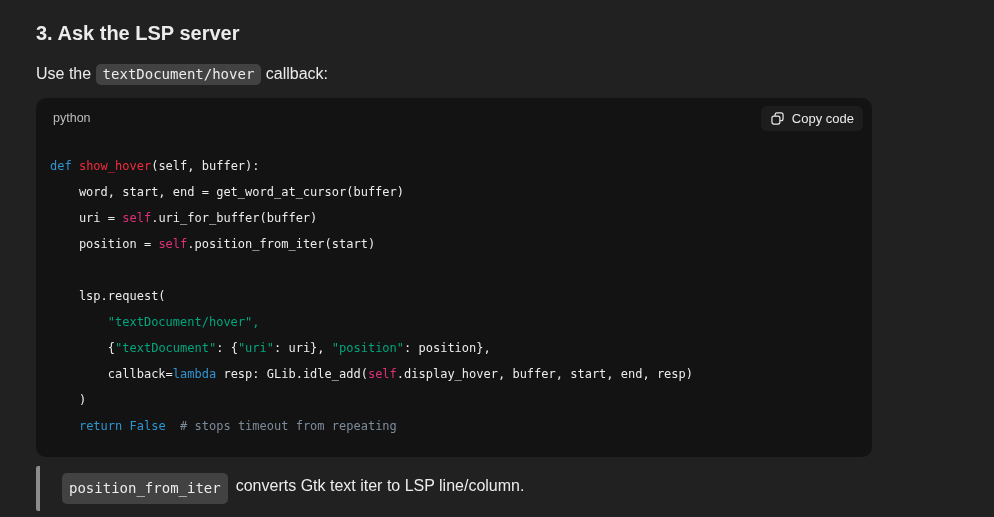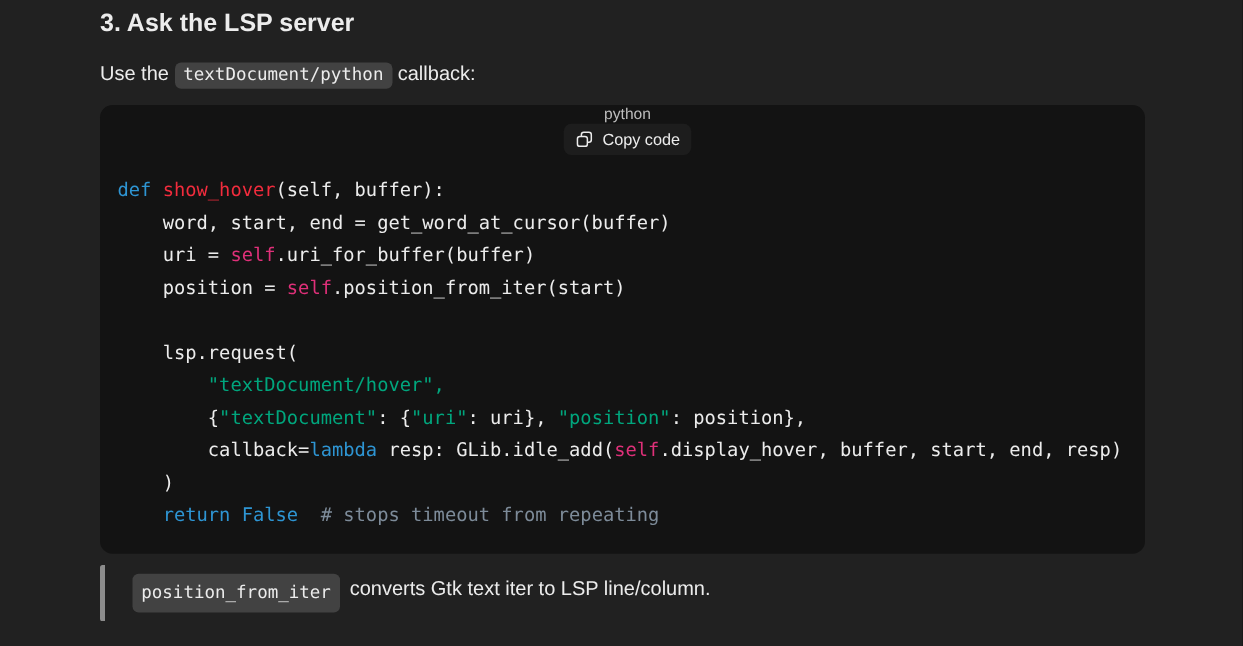--- a/index.html
+++ b/index.html
@@ -18,22 +18,22 @@
   }
   *{margin:0;padding:0;box-sizing:border-box;}
   html,body{width:994px;height:517px;overflow:hidden;}
   body{
     background:var(--page-bg);
     color:var(--text);
     font-family:"Liberation Sans", sans-serif;
   }
   .message{
     width:836px;
-    margin-left:80px;
-    padding-top:6px;
+    margin-left:36px;
+    padding-top:20px;
   }
   .heading{
     font-size:20px;
     font-weight:700;
     line-height:26px;
     color:var(--text);
   }
   .intro{
     margin-top:15px;
     font-size:16px;
@@ -53,21 +53,20 @@
     background:var(--code-bg);
     border-radius:10px;
     overflow:hidden;
   }
   .code-header{
     height:40px;
     display:flex;
     align-items:center;
     justify-content:space-between;
     padding:0 9px 0 17px;
-    flex-direction:column;
   }
   .code-lang{
     font-size:12.5px;
     color:var(--lang);
   }
   .copy-btn{
     display:flex;
     align-items:center;
     gap:7px;
     background:var(--btn-bg);
@@ -79,21 +78,21 @@
     border-radius:6px;
     cursor:pointer;
   }
   .copy-btn svg{display:block;}
   .code-body{
     padding:15px 6px 18px 14px;
     overflow:hidden;
   }
   .code-line{
     font-family:"DejaVu Sans Mono", monospace;
-    font-size:15px;
+    font-size:12px;
     line-height:26px;
     min-height:26px;
     white-space:pre;
     color:var(--text);
   }
   .tok-k{color:var(--kw);}
   .tok-f{color:var(--fn);}
   .tok-s{color:var(--self);}
   .tok-g{color:var(--str);}
   .tok-c{color:var(--com);text-align:center;}
@@ -110,21 +109,21 @@
   }
   .quote .inline-code{margin-right:8px;}
 </style>
 </head>
 <body>
 
 <div class="message">
 
   <h3 class="heading">3. Ask the LSP server</h3>
 
-  <p class="intro"><span>Use the </span><code class="inline-code">textDocument/python</code><span> callback:</span></p>
+  <p class="intro"><span>Use the </span><code class="inline-code">textDocument/hover</code><span> callback:</span></p>
 
   <div class="code-block">
     <div class="code-header">
       <span class="code-lang">python</span>
       <button class="copy-btn">
         <span>
           <svg width="15" height="15" viewBox="0 0 20 20">
             <rect x="6.8" y="2.4" width="10.6" height="10.6" rx="2.6" fill="none" stroke="currentColor" stroke-width="1.6"></rect>
             <rect x="2.6" y="6.8" width="10.6" height="10.6" rx="2.6" fill="#1d1d1d" stroke="currentColor" stroke-width="1.6"></rect>
           </svg>

